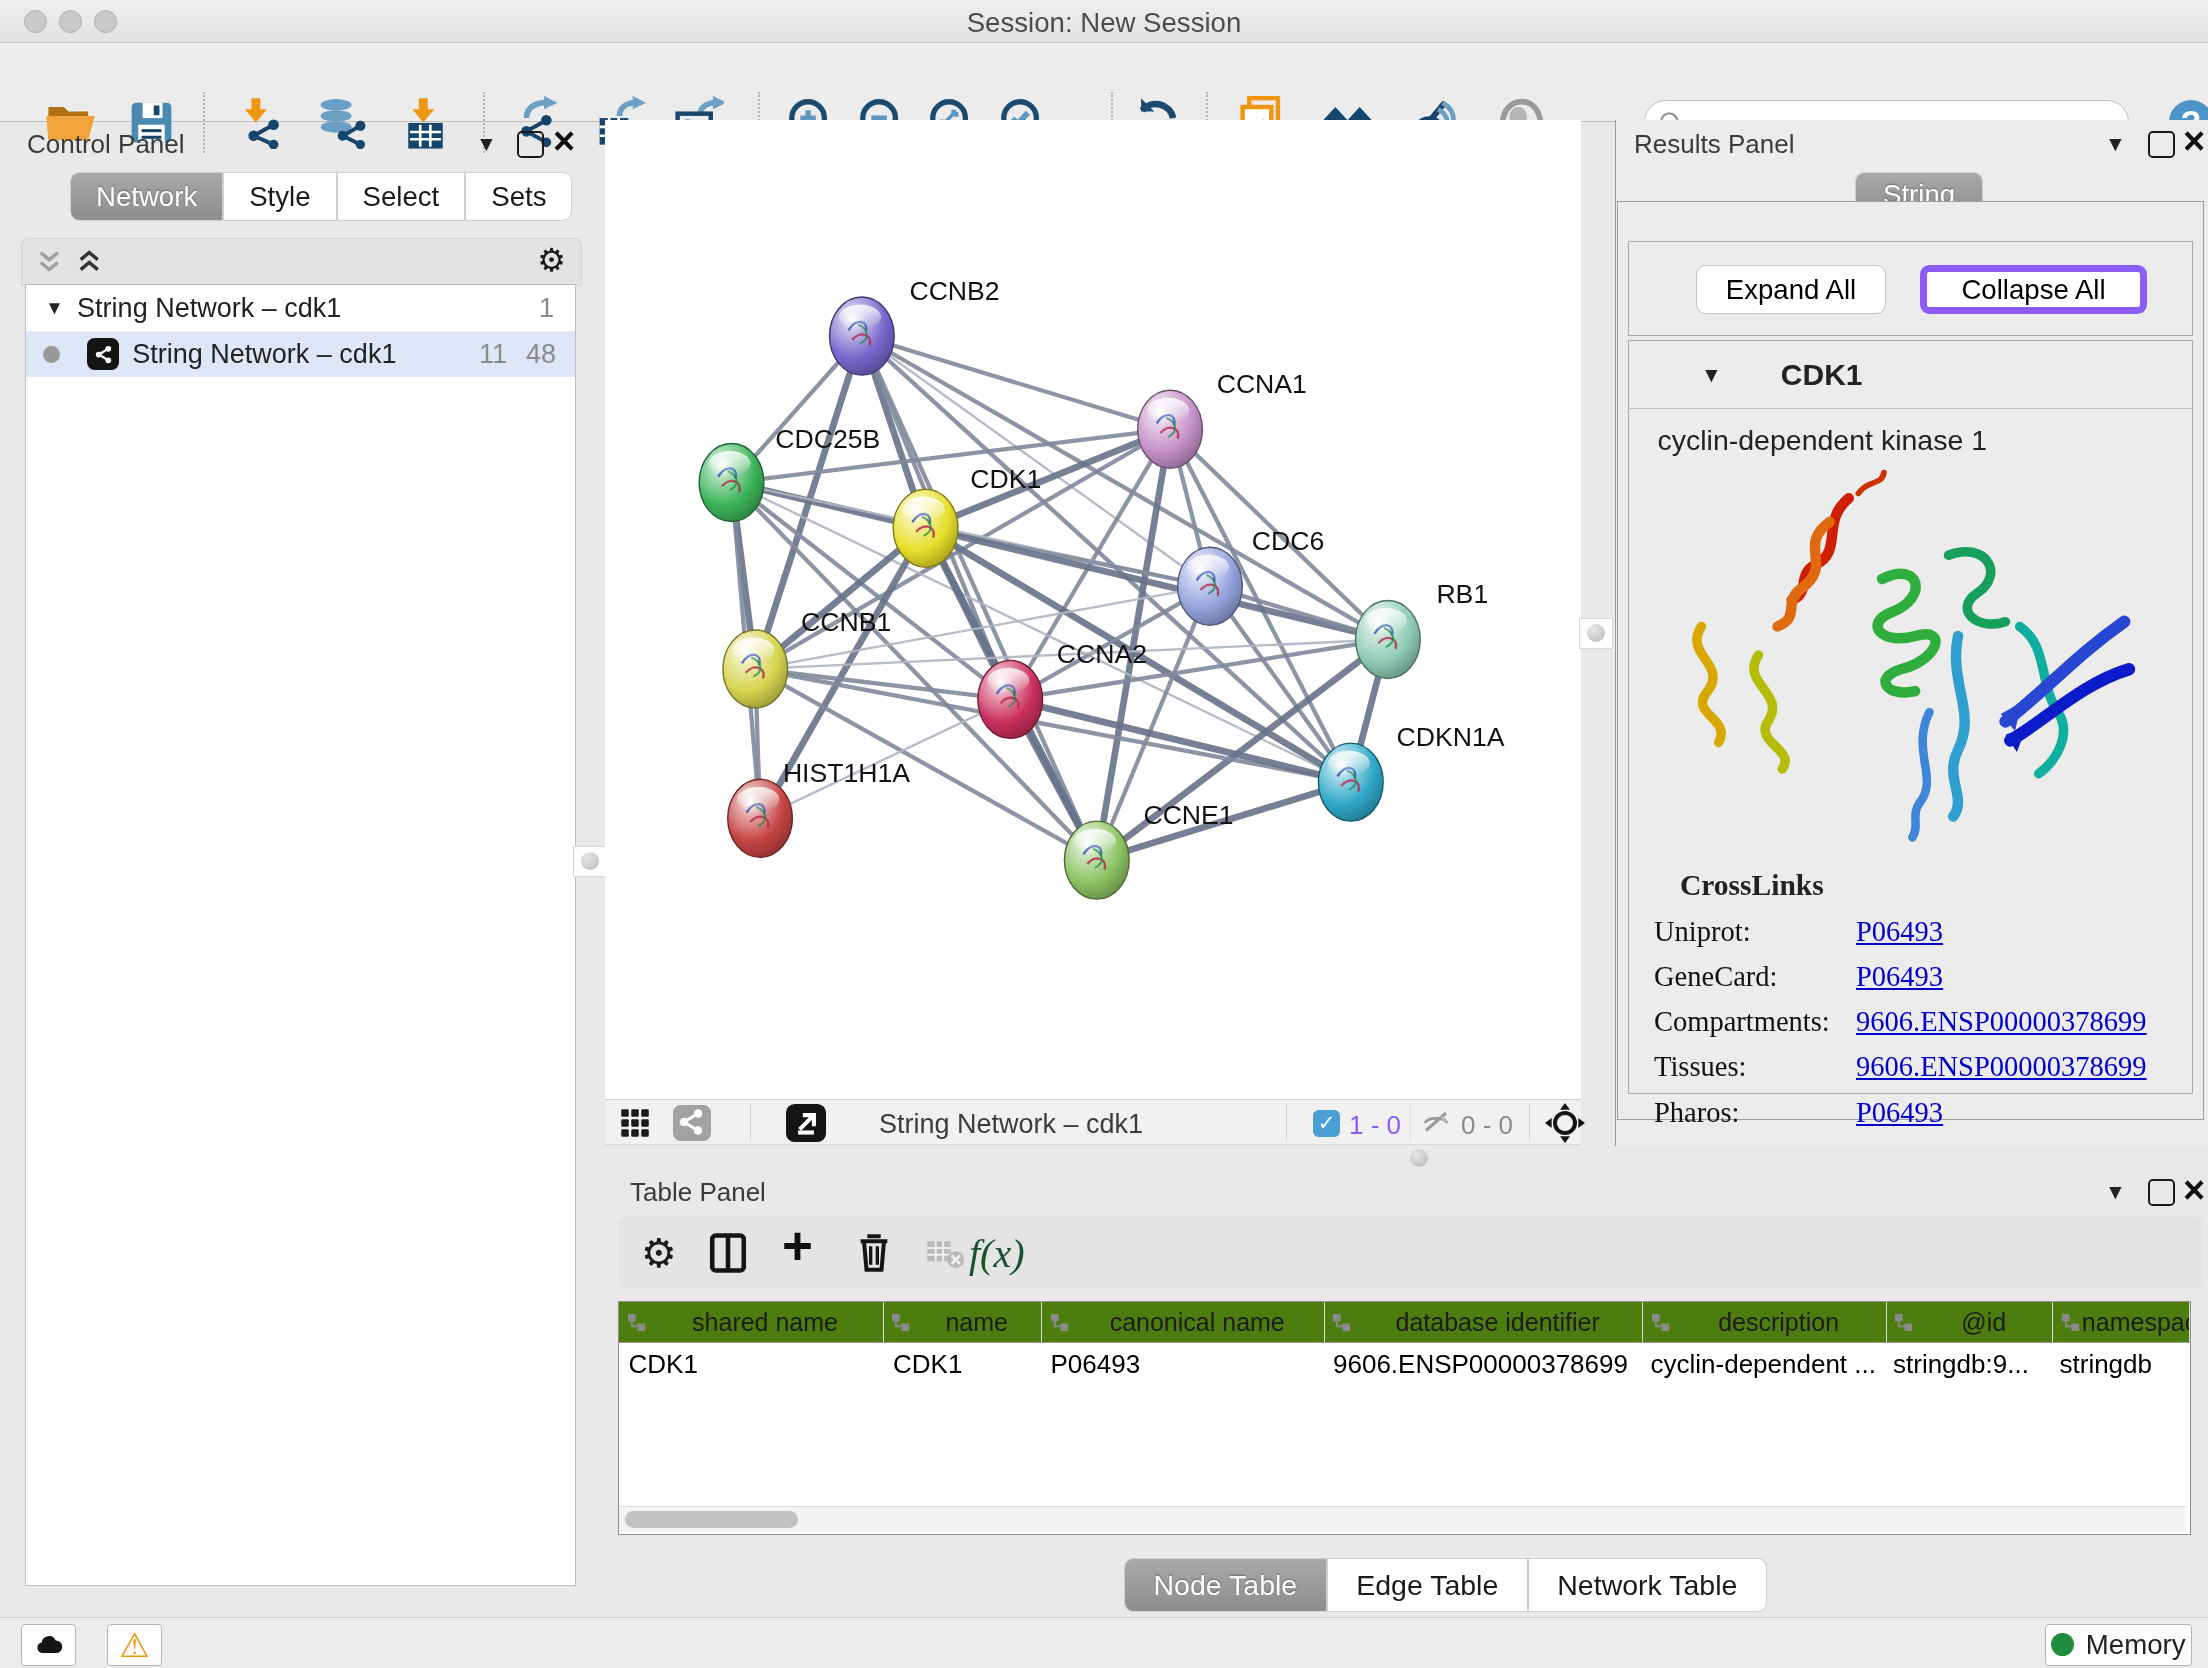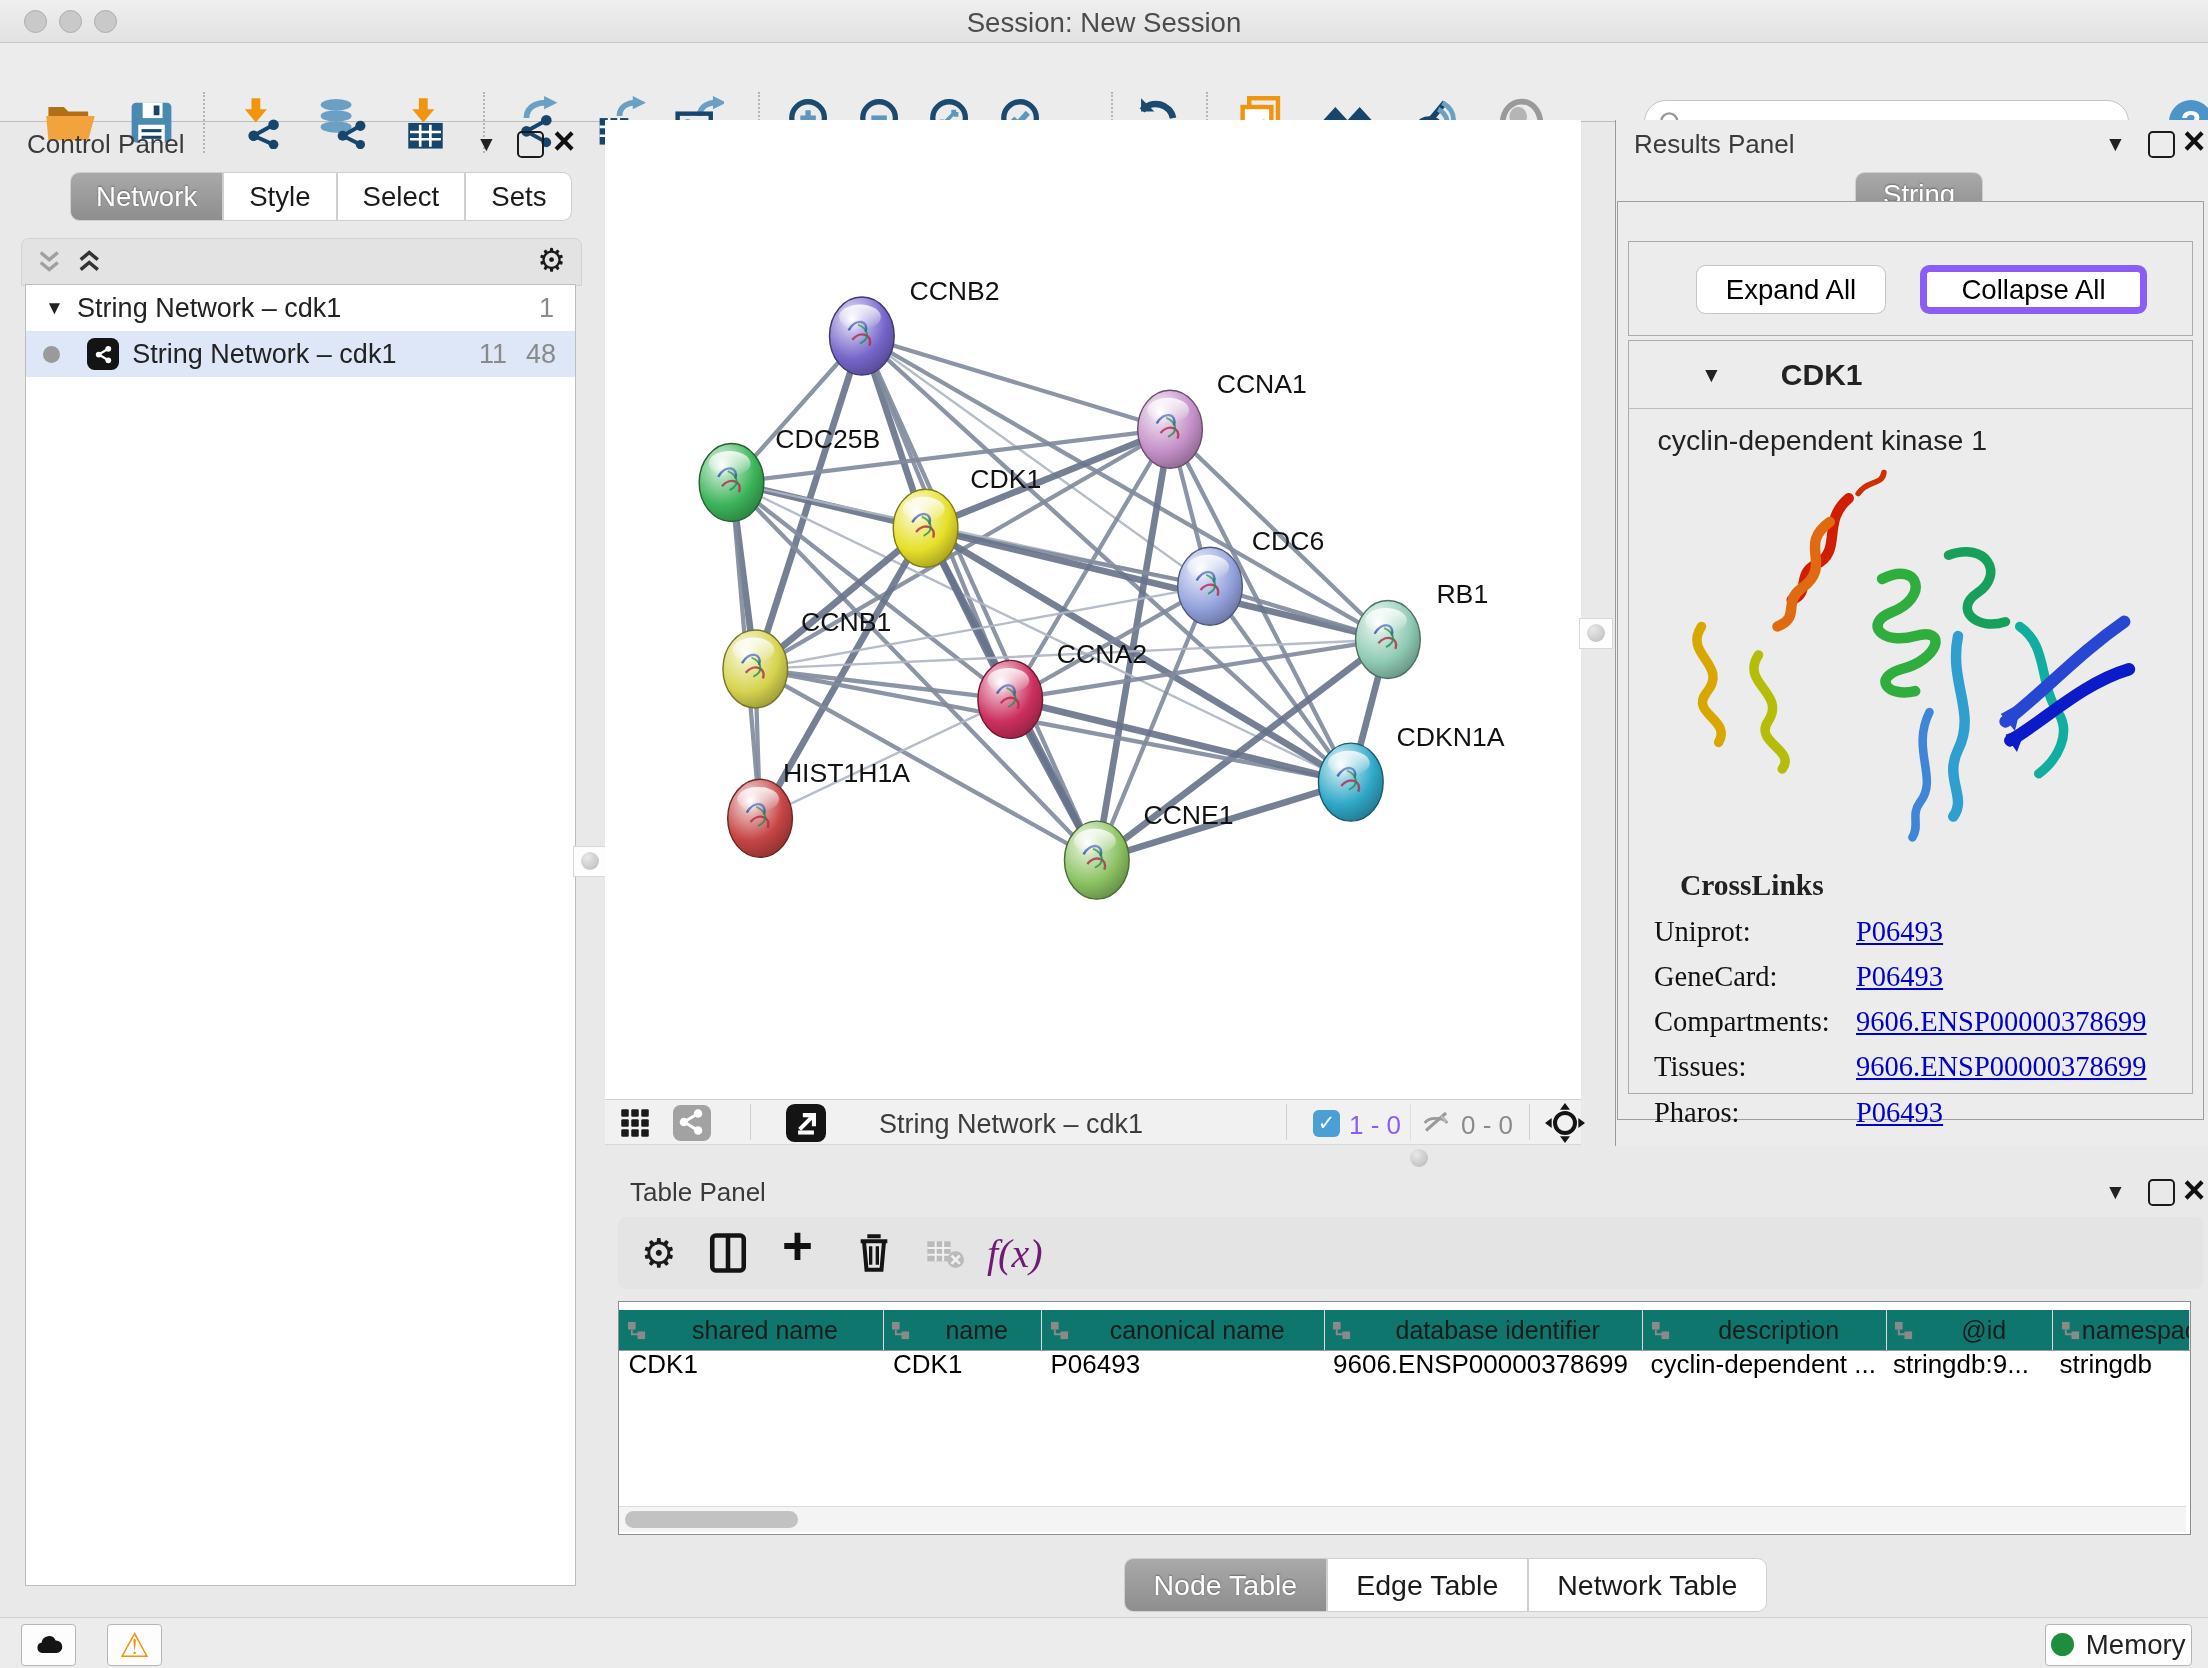--- a/index.html
+++ b/index.html
@@ -58,21 +58,21 @@
   #rp-gene{left:1628px;top:340px;width:563px;height:752px;border:1px solid #ababab}
   #rp-gene-head{height:67px;border-bottom:1px solid #bdbdbd;display:flex;align-items:center}
   #xlinks{font-family:"Liberation Serif","DejaVu Serif",serif}
   #xlinks .row{display:flex;font-size:28.5px;margin:13.3px 0 13.3px 25px}
   #xlinks .lbl{width:202px;color:#111}
   #xlinks a{color:#0000cc;text-decoration:underline}
   
   #tp-toolbar{left:618px;top:1217px;width:1585px;height:72px;background:#e4e4e4;border-radius:7.6px}
   .tp-ic{position:absolute;top:5.7px;height:61px;display:flex;align-items:center;justify-content:center;cursor:pointer}
   #tbl{left:618px;top:1301px;width:1571px;height:232px;background:#fff;border:1.9px solid #8f8f8f}
-  #thead-row{position:absolute;left:0;top:8px;height:40px;width:100%;background:#0f766e;
+  #thead-row{position:absolute;left:0;top:0;height:40px;width:100%;background:#4d7c0f;
              border-bottom:1.9px solid #9a9a9a;display:flex}
   .hcell{position:relative;height:40px;border-right:1px solid #dcdcdc;display:flex;align-items:center;
          overflow:hidden;font-size:25px;color:#1c1c1c}
   .hcell .hlabel{flex:1;text-align:center;white-space:nowrap}
   #tbody-row{position:absolute;left:0;top:42px;height:40px;width:100%;display:flex}
   .tcell{height:40px;overflow:hidden;font-size:26px;color:#000;padding-left:9.5px;display:flex;
          align-items:center;white-space:nowrap}
   #hsb{left:0;top:204px;height:25px;width:1567px;background:#f4f4f4;border-top:1px solid #ddd;position:absolute}
   #hsb i{position:absolute;left:5.7px;top:3.8px;width:173px;height:17px;border-radius:8.6px;background:#c2c2c2}
   #bottom-tabs{left:1124px;top:1558px}
@@ -680,21 +680,21 @@
       </svg>
     </span>
   <span class="tp-ic" style="left:306px">
     <svg viewBox="0 0 24 24" width="40" height="40" opacity="0.45">
         <rect x="2" y="5" width="14" height="12" fill="#888"></rect>
         <path d="M2 9h14M2 13h14M7 5v12M11.5 5v12" stroke="#fff" stroke-width="1.2"></path>
         <circle cx="19" cy="16" r="5" fill="#888"></circle>
         <path d="M16.5 13.5l5 5M21.5 13.5l-5 5" stroke="#fff" stroke-width="1.6"></path>
       </svg>
     </span>
-  <span class="tp-ic" style="left:369px;font-size:40px;color:#701a75;font-style:italic;font-family:'Liberation Serif','DejaVu Serif',serif">f(x)</span>
+  <span class="tp-ic" style="left:351px;font-size:40px;color:#14532d;font-style:italic;font-family:'Liberation Serif','DejaVu Serif',serif">f(x)</span>
 </div>
 
 <div id="tbl" class="abs">
   <div id="thead-row">
       <div class="hcell" style="width: 264px;">
         <svg width="21" height="19" viewBox="0 0 22 20" style="margin-left:7.6px;flex:none">
           <rect x="1" y="1" width="8" height="8" fill="#8a8a8a"></rect>
           <path d="M5 9v5h8" stroke="#8a8a8a" stroke-width="2" fill="none"></path>
           <rect x="11" y="11" width="8" height="8" fill="#8a8a8a"></rect>
         </svg>

